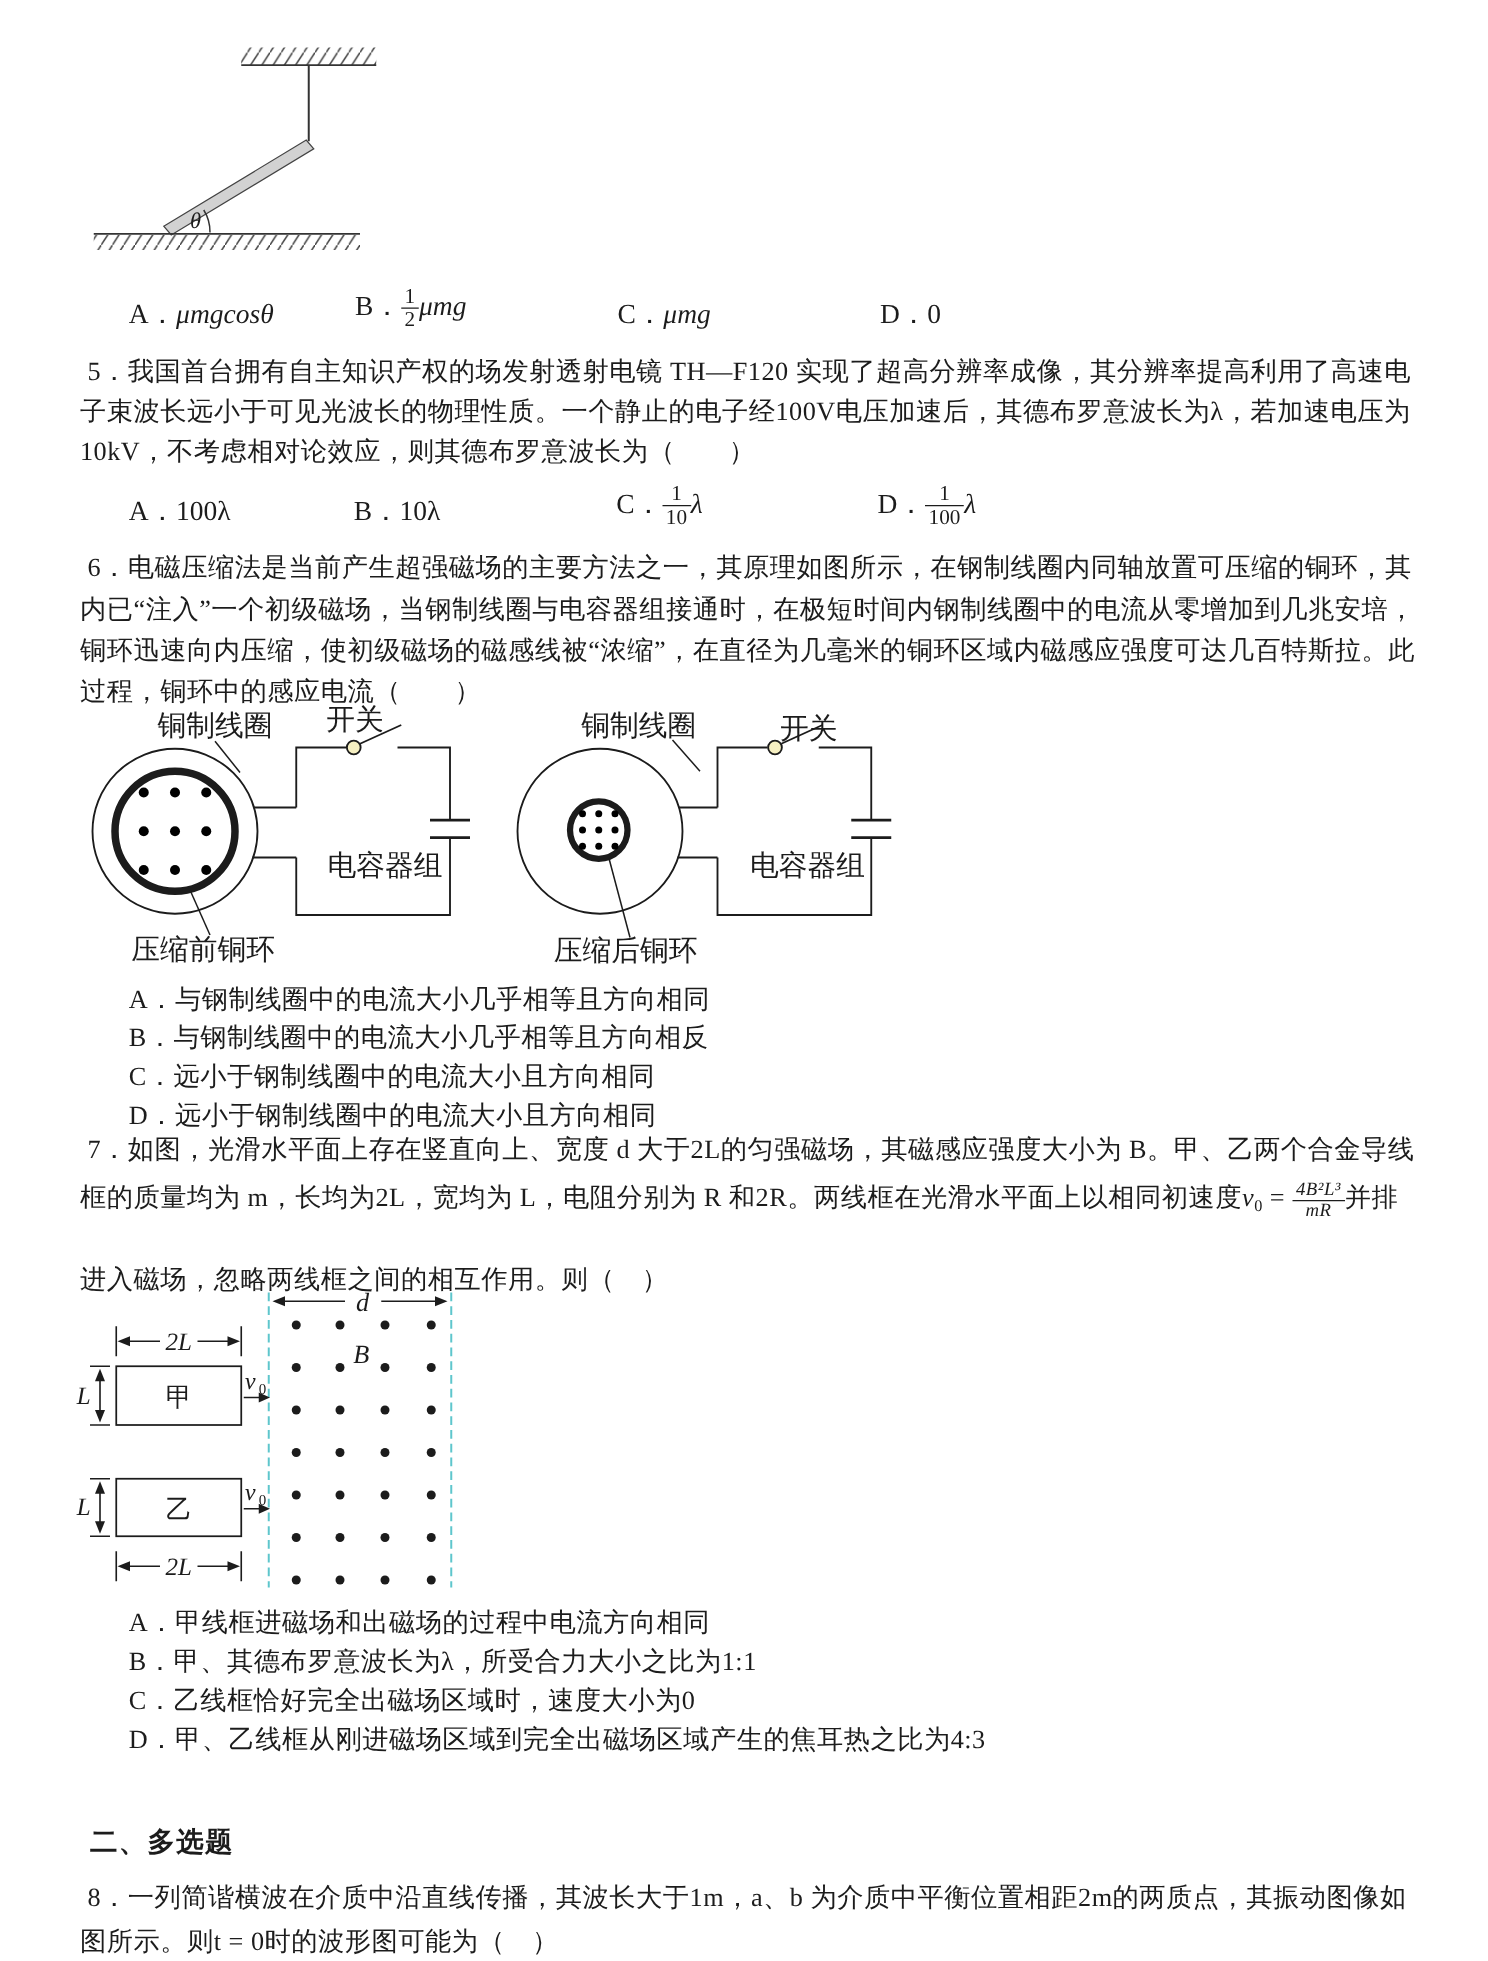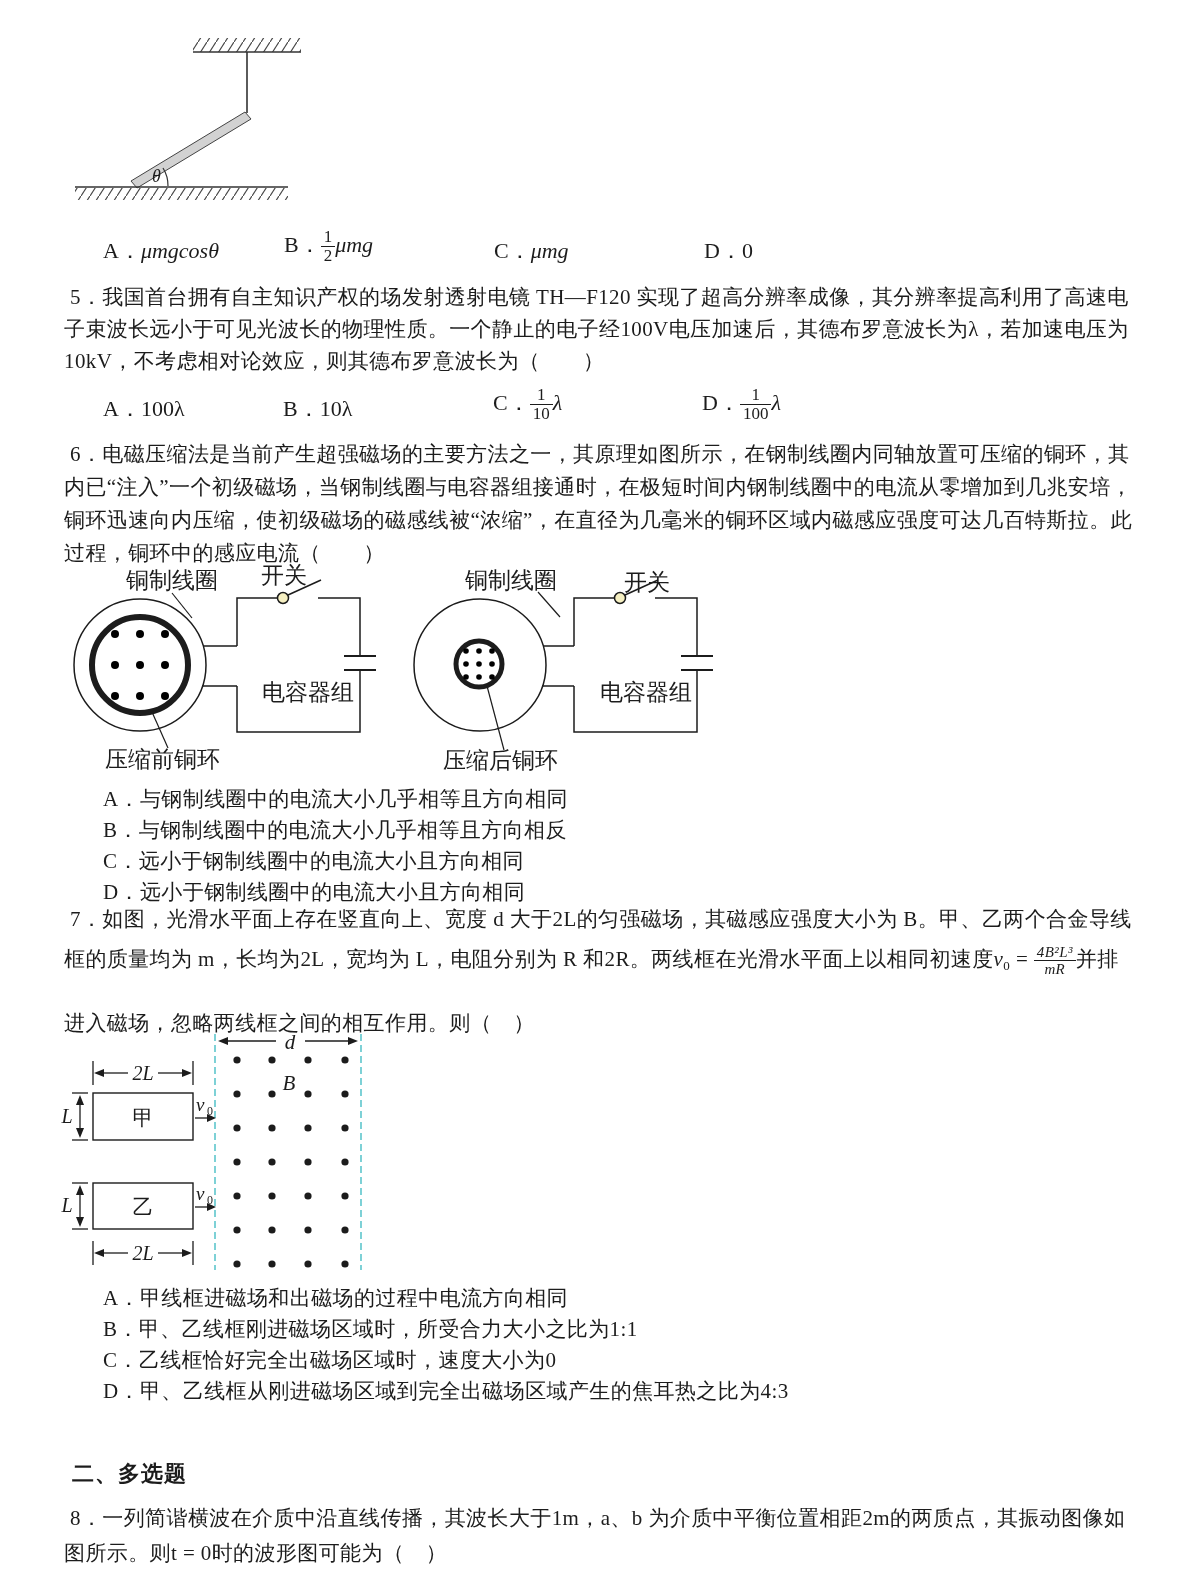--- a/index.html
+++ b/index.html
@@ -235,19 +235,19 @@
   <text x="207" y="1115" font-size="12">0</text>
   <g>
     <line x1="195" y1="1207" x2="209" y2="1207" stroke="#1c1c1c" stroke-width="1.3"></line>
     <polygon points="216,1207 207,1203 207,1211" fill="#1c1c1c"></polygon>
   </g>
   <text x="196" y="1200" font-size="19" font-style="italic">v</text>
   <text x="207" y="1204" font-size="12">0</text>
 </svg>
 
 <div class="abs opt-cjk" style="left:103px;top:1284px">A．甲线框进磁场和出磁场的过程中电流方向相同</div>
-<div class="abs opt-cjk" style="left:103px;top:1315px">B．甲、乙线框刚进磁场区域时，所受合力大小之比为1:1</div>
+<div class="abs opt-cjk" style="left:103px;top:1315px">B．甲、其德布罗意波长为λ，所受合力大小之比为1:1</div>
 <div class="abs opt-cjk" style="left:103px;top:1346px">C．乙线框恰好完全出磁场区域时，速度大小为0</div>
 <div class="abs opt-cjk" style="left:103px;top:1377px">D．甲、乙线框从刚进磁场区域到完全出磁场区域产生的焦耳热之比为4:3</div>
 
 <div class="abs sec-title" style="left:72px;top:1459px">二、多选题</div>
 <div class="abs ln" style="left:70px;top:1505px">8．一列简谐横波在介质中沿直线传播，其波长大于1m，a、b 为介质中平衡位置相距2m的两质点，其振动图像如</div>
 <div class="abs ln" style="left:64px;top:1540px">图所示。则t = 0时的波形图可能为（　）</div>
 
 </body></html>

